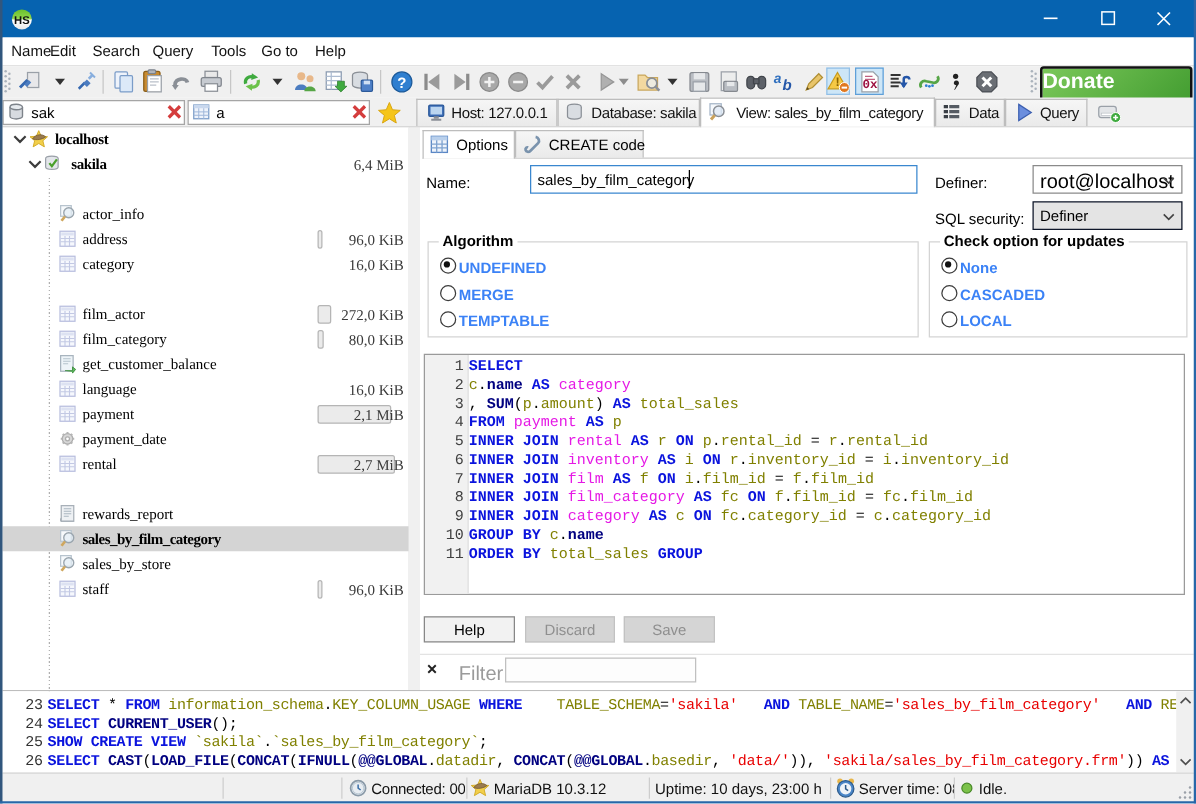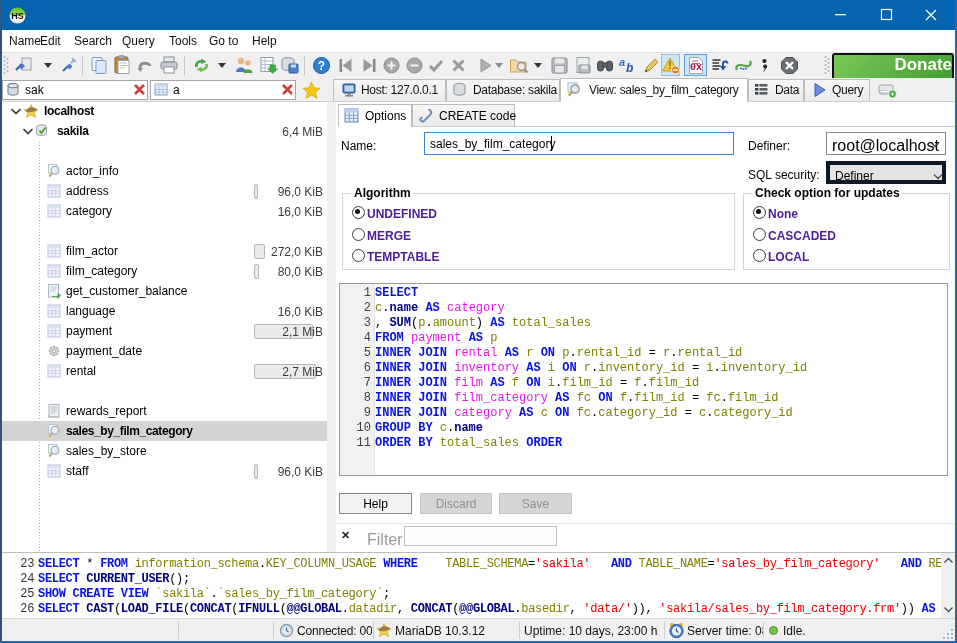--- a/index.html
+++ b/index.html
@@ -21,33 +21,33 @@
 
 #toolbar{left:2px;top:53px;width:953px;height:25px;background:#f0f0f0;}
 #row2{left:2px;top:78px;width:953px;height:24px;background:#f0f0f0;}
 .tsep{position:absolute;top:3px;width:1px;height:19px;background:#c6c6c6;}
 .darr{position:absolute;width:0;height:0;border-left:4px solid transparent;border-right:4px solid transparent;border-top:5px solid #333;}
 
 .tab{position:absolute;top:1px;height:22px;background:linear-gradient(#f6f6f6,#eaeaea);border:1px solid #bdbdbd;border-bottom:none;box-sizing:border-box;}
 .tablbl{position:absolute;top:5px;font-size:12px;color:#111;letter-spacing:-0.3px;}
 
 #tree{left:2px;top:102px;width:325px;height:450px;background:#fff;border-right:1px solid #c8c8c8;}
-.trow{position:absolute;left:0;height:20px;width:325px;}
+.trow{position:absolute;left:0;height:20px;width:325px;font-family:Liberation Serif, serif;}
 .tlabel{position:absolute;top:3px;font-size:12px;color:#000;}
 .tsize{position:absolute;top:4px;right:4px;font-size:12px;color:#3a3a3a;}
 .bbar{position:absolute;top:3px;left:252px;height:13px;border:1px solid #b5b5b5;background:#ebebeb;border-radius:2px;}
 
 #split{left:327px;top:102px;width:9px;height:450px;background:#f0f0f0;}
 
 #rpanel{left:336px;top:102px;width:619px;height:450px;background:#fff;}
 .grp{position:absolute;border:1px solid #d4d4d4;background:#fff;font-weight:bold;}
 .grplbl{position:absolute;top:-8px;left:8px;background:#fff;padding:0 3px;font-size:12px;}
 .radio{position:absolute;width:11px;height:11px;border:1.5px solid #3c3c3c;border-radius:50%;background:#fff;}
 .radio.sel::after{content:"";position:absolute;left:2.2px;top:2.2px;width:5px;height:5px;border-radius:50%;background:#111;}
-.rlbl{position:absolute;font-size:12px;color:#4c1d95;}
+.rlbl{position:absolute;font-size:12px;color:#3b82f6;}
 .btn{position:absolute;height:21px;box-sizing:border-box;text-align:center;font-size:12px;padding-top:3px;}
 
 #status{left:2px;top:618px;width:953px;height:23px;background:#f0f0f0;border-top:1px solid #d5d5d5;}
 .ssep{position:absolute;top:3px;width:1px;height:17px;background:#cdcdcd;}
 .stxt{position:absolute;top:5px;font-size:12px;color:#111;}
 </style>
 </head>
 <body>
 <div id="win">
 
@@ -287,21 +287,21 @@
           <circle cx="1.5" cy="6" r="1"></circle>
           <circle cx="4.5" cy="8" r="1"></circle>
           <circle cx="1.5" cy="10" r="1"></circle>
           <circle cx="4.5" cy="12" r="1"></circle>
           <circle cx="1.5" cy="14" r="1"></circle>
           <circle cx="4.5" cy="16" r="1"></circle>
           <circle cx="1.5" cy="18" r="1"></circle>
         </g>
     </svg>
 
-    <div class="abs" style="left:830px;top:0px;width:122px;height:40px;background:linear-gradient(135deg,#7bc85a,#3f9a2e);border:2px solid #111;box-sizing:border-box;border-radius:3px;text-align:right">
+    <div class="abs" style="left:830px;top:0px;width:122px;height:40px;background:linear-gradient(135deg,#7bc85a,#3f9a2e);border:2px solid #111;box-sizing:border-box;border-radius:3px;text-align:left">
       <span style="color:#fff;font-weight:bold;font-size:17px;line-height:19px;">Donate</span>
     </div>
   </div>
   <div class="abs" id="row2">
 
     <div class="abs" style="left:0;top:2px;width:146px;height:20px;background:#fff;border:1px solid #a5a5a5;box-sizing:border-box"></div>
     <svg class="abs" style="left:4px;top:4px" width="14" height="15" viewBox="0 0 14 15">
       <path d="M2 3.6 V11 C2 12.3 4.5 13.2 7 13.2 C9.5 13.2 12 12.3 12 11 V3.6" fill="#d7dbe0" stroke="#7d838a" stroke-width="1.1"></path>
       <ellipse cx="7" cy="3.6" rx="5" ry="2.2" fill="#e6eaee" stroke="#7d838a" stroke-width="1.1"></ellipse>
     </svg>
@@ -561,21 +561,21 @@
       <div class="abs" style="left:126px;top:3px;width:1px;height:15px;background:#000"></div>
     </div>
     <div class="abs" style="left:412px;top:37px;font-size:12px">Definer:</div>
     <div class="abs" style="left:490px;top:30px;width:120px;height:23px;background:#fff;border:1px solid #8a8a8a;box-sizing:border-box">
       <div class="abs" style="left:5px;top:4px;font-size:16px">root@localhost</div>
       <svg class="abs" style="left:103px;top:8px" width="10" height="8">
           <path d="M1 1.5 L5 5.5 L9 1.5" fill="none" stroke="#444" stroke-width="1.3"></path>
         </svg>
     </div>
     <div class="abs" style="left:412px;top:66px;font-size:12px">SQL security:</div>
-    <div class="abs" style="left:490px;top:59px;width:120px;height:23px;background:#e4e4e4;border:4px solid #0f172a;box-sizing:border-box">
+    <div class="abs" style="left:490px;top:59px;width:120px;height:23px;background:#e4e4e4;border:1px solid #0f172a;box-sizing:border-box">
       <div class="abs" style="left:5px;top:4px;font-size:12px">Definer</div>
       <svg class="abs" style="left:103px;top:8px" width="10" height="8">
           <path d="M1 1.5 L5 5.5 L9 1.5" fill="none" stroke="#444" stroke-width="1.3"></path>
         </svg>
     </div>
 
     <div class="grp" style="left:6px;top:91px;width:391px;height:75px">
       <div class="grplbl">Algorithm</div>
       <div class="radio sel" style="left:9px;top:12px"></div>
       <div class="rlbl" style="left:24px;top:13px">UNDEFINED</div>
@@ -610,21 +610,21 @@
       <div class="abs mono" style="left:35px;top:2px;line-height:15px;white-space:pre"><span class="k">SELECT</span>
 <span class="id">c</span>.<span class="f">name</span> <span class="k">AS</span> <span class="t">category</span>
 , <span class="f">SUM</span>(<span class="id">p</span>.<span class="id">amount</span>) <span class="k">AS</span> <span class="id">total_sales</span>
 <span class="k">FROM</span> <span class="t">payment</span> <span class="k">AS</span> <span class="id">p</span>
 <span class="k">INNER JOIN</span> <span class="t">rental</span> <span class="k">AS</span> <span class="id">r</span> <span class="k">ON</span> <span class="id">p</span>.<span class="id">rental_id</span> = <span class="id">r</span>.<span class="id">rental_id</span>
 <span class="k">INNER JOIN</span> <span class="t">inventory</span> <span class="k">AS</span> <span class="id">i</span> <span class="k">ON</span> <span class="id">r</span>.<span class="id">inventory_id</span> = <span class="id">i</span>.<span class="id">inventory_id</span>
 <span class="k">INNER JOIN</span> <span class="t">film</span> <span class="k">AS</span> <span class="id">f</span> <span class="k">ON</span> <span class="id">i</span>.<span class="id">film_id</span> = <span class="id">f</span>.<span class="id">film_id</span>
 <span class="k">INNER JOIN</span> <span class="t">film_category</span> <span class="k">AS</span> <span class="id">fc</span> <span class="k">ON</span> <span class="id">f</span>.<span class="id">film_id</span> = <span class="id">fc</span>.<span class="id">film_id</span>
 <span class="k">INNER JOIN</span> <span class="t">category</span> <span class="k">AS</span> <span class="id">c</span> <span class="k">ON</span> <span class="id">fc</span>.<span class="id">category_id</span> = <span class="id">c</span>.<span class="id">category_id</span>
 <span class="k">GROUP BY</span> <span class="id">c</span>.<span class="f">name</span>
-<span class="k">ORDER BY</span> <span class="id">total_sales</span> <span class="k">ORDER</span></div>
+<span class="k">ORDER BY</span> <span class="id">total_sales</span> <span class="k">GROUP</span></div>
     </div>
 
     <div class="btn" style="left:3px;top:391px;width:73px;background:#f2f2f2;border:1px solid #878787;">Help</div>
     <div class="btn" style="left:84px;top:391px;width:72px;background:#d5d5d5;border:1px solid #c2c2c2;color:#8f8f8f;">Discard</div>
     <div class="btn" style="left:163px;top:391px;width:73px;background:#d5d5d5;border:1px solid #c2c2c2;color:#8f8f8f;">Save</div>
 
     <div class="abs" style="left:0px;top:421px;width:619px;height:1px;background:#e3e3e3"></div>
     <div class="abs" style="left:5px;top:427px;font-size:11px;font-weight:bold;color:#222">✕</div>
     <div class="abs" style="left:31px;top:429px;font-size:16px;color:#9a9a9a">Filter:</div>
     <div class="abs" style="left:68px;top:424px;width:153px;height:20px;background:#fdfdfd;border:1px solid #c0c0c0;box-sizing:border-box"></div>

